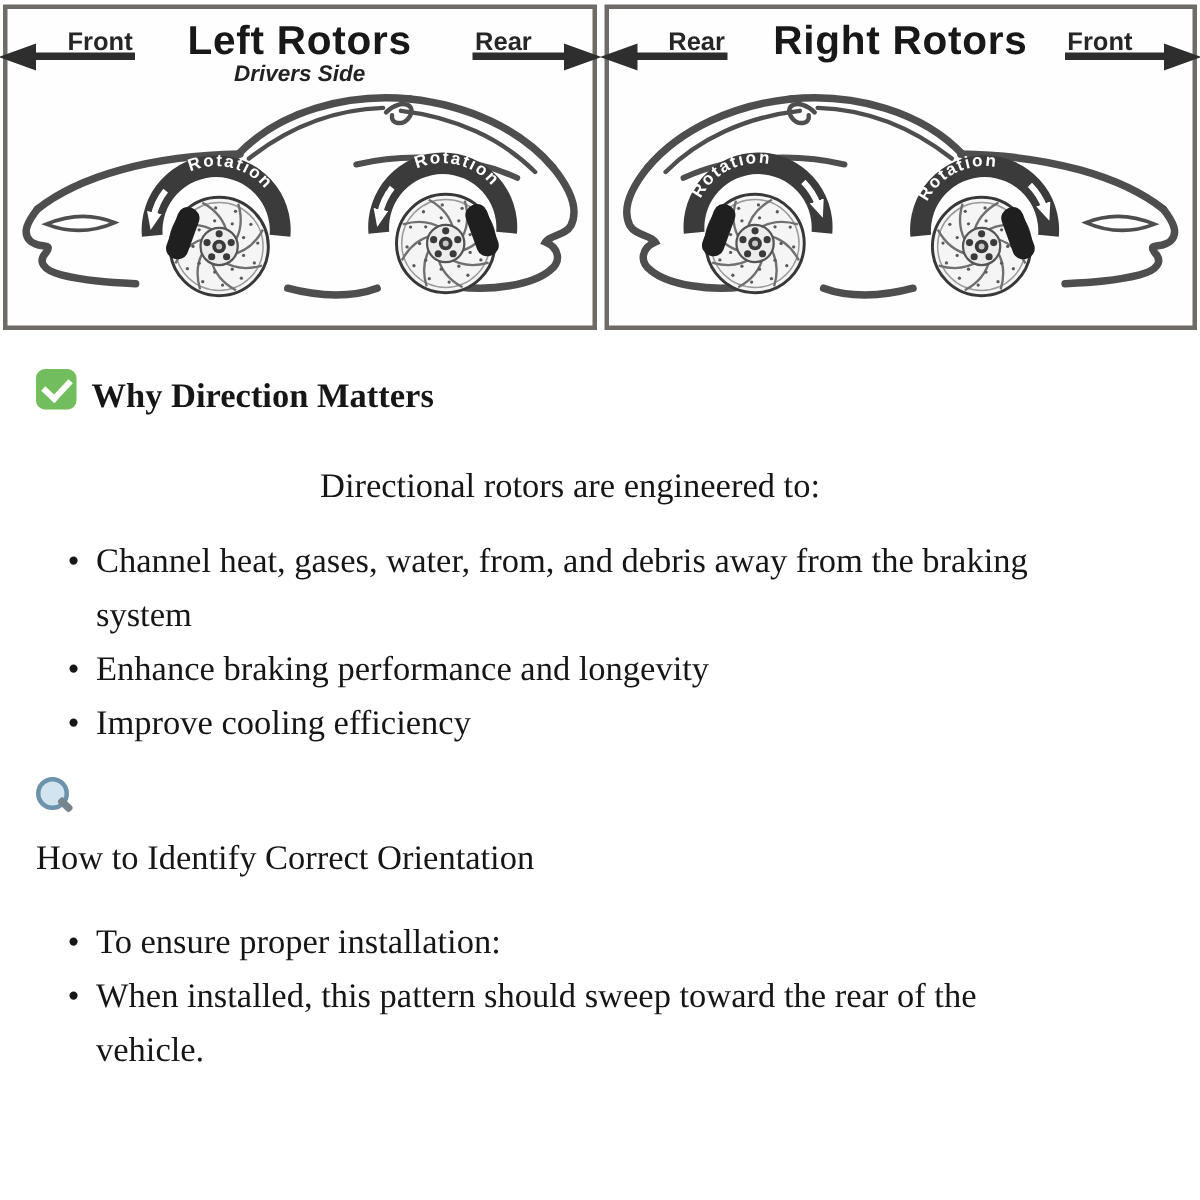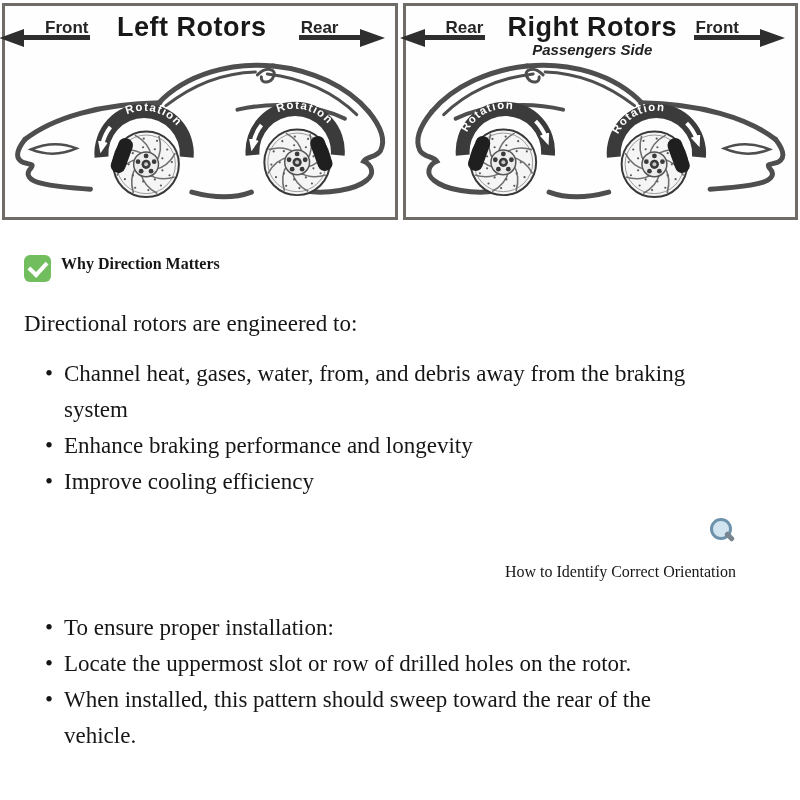--- a/index.html
+++ b/index.html
@@ -2,21 +2,21 @@
 <html><head>
 <meta charset="utf-8">
 <style>
   * { margin:0; padding:0; box-sizing:border-box; }
   html,body { width:800px; background:#ffffff; }
   body { font-family:"Liberation Serif", serif; color:#1a1a1a; }
 
   
   .panels { display:flex; gap:5px; padding:3px 2px 0 2px; height:220px; }
   .panel { flex:1; border:3px solid #6f6b67; position:relative; background:#fefefe; }
-  .panel-header { position:absolute; top:6px; left:0; right:16px; height:50px; }
+  .panel-header { position:absolute; top:6px; left:0; right:0; height:50px; }
   .title-block { position:absolute; left:0; right:0; top:2px; text-align:center;
                  font-family:"Liberation Sans", sans-serif; }
   .panel-title { font-size:27px; font-weight:bold; letter-spacing:.5px; color:#181818; line-height:27px; }
   .panel-subtitle { font-size:15px; font-weight:bold; font-style:italic; color:#222; line-height:17px; }
 
   .dir { position:absolute; top:6px; font-family:"Liberation Sans", sans-serif;
          font-weight:bold; font-size:17px; color:#262626; }
   .dir-left  { left:40px; }
   .dir-right { right:40px; }
   .dir .lbl { display:inline-block; padding-bottom:4px; position:relative; z-index:2; }
@@ -28,23 +28,23 @@
   .dir-left  .head { left:-46px; border-right:25px solid #2e2e2e; }
   .dir-right .head { right:-46px; border-left:25px solid #2e2e2e; }
 
   .car-area { position:absolute; left:2px; right:2px; top:52px; bottom:2px; }
   .car-area svg { width:100%; height:100%; display:block; }
 
   
   .content { padding:0 24px; max-width:760px; font-size:23px; line-height:36px; color:#161616; }
   .intro { margin-top:14px; max-width:712px; }
 
-  .sec-heading { display:flex; align-items:flex-end; gap:10px; margin-top:26px; font-size:16px; }
+  .sec-heading { display:flex; align-items:flex-start; gap:10px; margin-top:26px; font-size:23px; }
   .sec-heading.bold .sec-title { font-weight:bold; }
-  .lead { margin-top:24px; }
+  .lead { margin-top:24px;text-align:center; }
 
   ul.blist { list-style:none; margin:14px 0 0 0; max-width:700px; }
   ul.blist li { position:relative; padding-left:40px; }
   ul.blist li::before { content:"\2022"; position:absolute; left:21px; top:0; font-size:23px; }
 
   
   .check-icon { width:27px; height:27px; min-width:27px; background:#72bd5d; border-radius:6px;
                 position:relative; display:inline-block; }
   .check-icon::after { content:""; position:absolute; left:5px; top:6px; width:14px; height:8px;
                        border-left:4px solid #fff; border-bottom:4px solid #fff;
@@ -64,20 +64,21 @@
 
   <div class="panel">
     <div class="panel-header">
       <div class="dir dir-left">
         <span class="head"></span>
         <span class="shaft"></span>
         <span class="lbl">Front</span>
       </div>
       <div class="title-block">
         <div class="panel-title">Left Rotors</div>
+        <div class="panel-subtitle">Drivers Side</div>
       </div>
       <div class="dir dir-right">
         <span class="lbl">Rear</span>
         <span class="shaft"></span>
         <span class="head"></span>
       </div>
     </div>
     <div class="car-area" id="car0">
         <svg viewBox="0 0 384 158" preserveAspectRatio="xMidYMid meet">
           <defs>
@@ -192,21 +193,20 @@
 
   <div class="panel">
     <div class="panel-header">
       <div class="dir dir-left">
         <span class="head"></span>
         <span class="shaft"></span>
         <span class="lbl">Rear</span>
       </div>
       <div class="title-block">
         <div class="panel-title">Right Rotors</div>
-        <div class="panel-subtitle">Passengers Side</div>
       </div>
       <div class="dir dir-right">
         <span class="lbl">Front</span>
         <span class="shaft"></span>
         <span class="head"></span>
       </div>
     </div>
     <div class="car-area" id="car1">
         <svg viewBox="0 0 384 158" preserveAspectRatio="xMidYMid meet">
           <defs>
@@ -337,17 +337,16 @@
       <li>Improve cooling efficiency</li>
     </ul>
 
   <div class="sec-heading" style="margin-top:18px;flex-direction:column;">
     <span class="mag-icon"></span>
     <span class="sec-title">How to Identify Correct Orientation</span>
   </div>
 
   <ul class="blist" style="margin-top:20px;">
       <li>To ensure proper installation:</li>
-      <li>Locate the uppermost slot or row of drilled holes on the rotor.</li>
       <li>When installed, this pattern should sweep toward the rear of the vehicle.</li>
     </ul>
 
 </div>
 
 </body></html>

